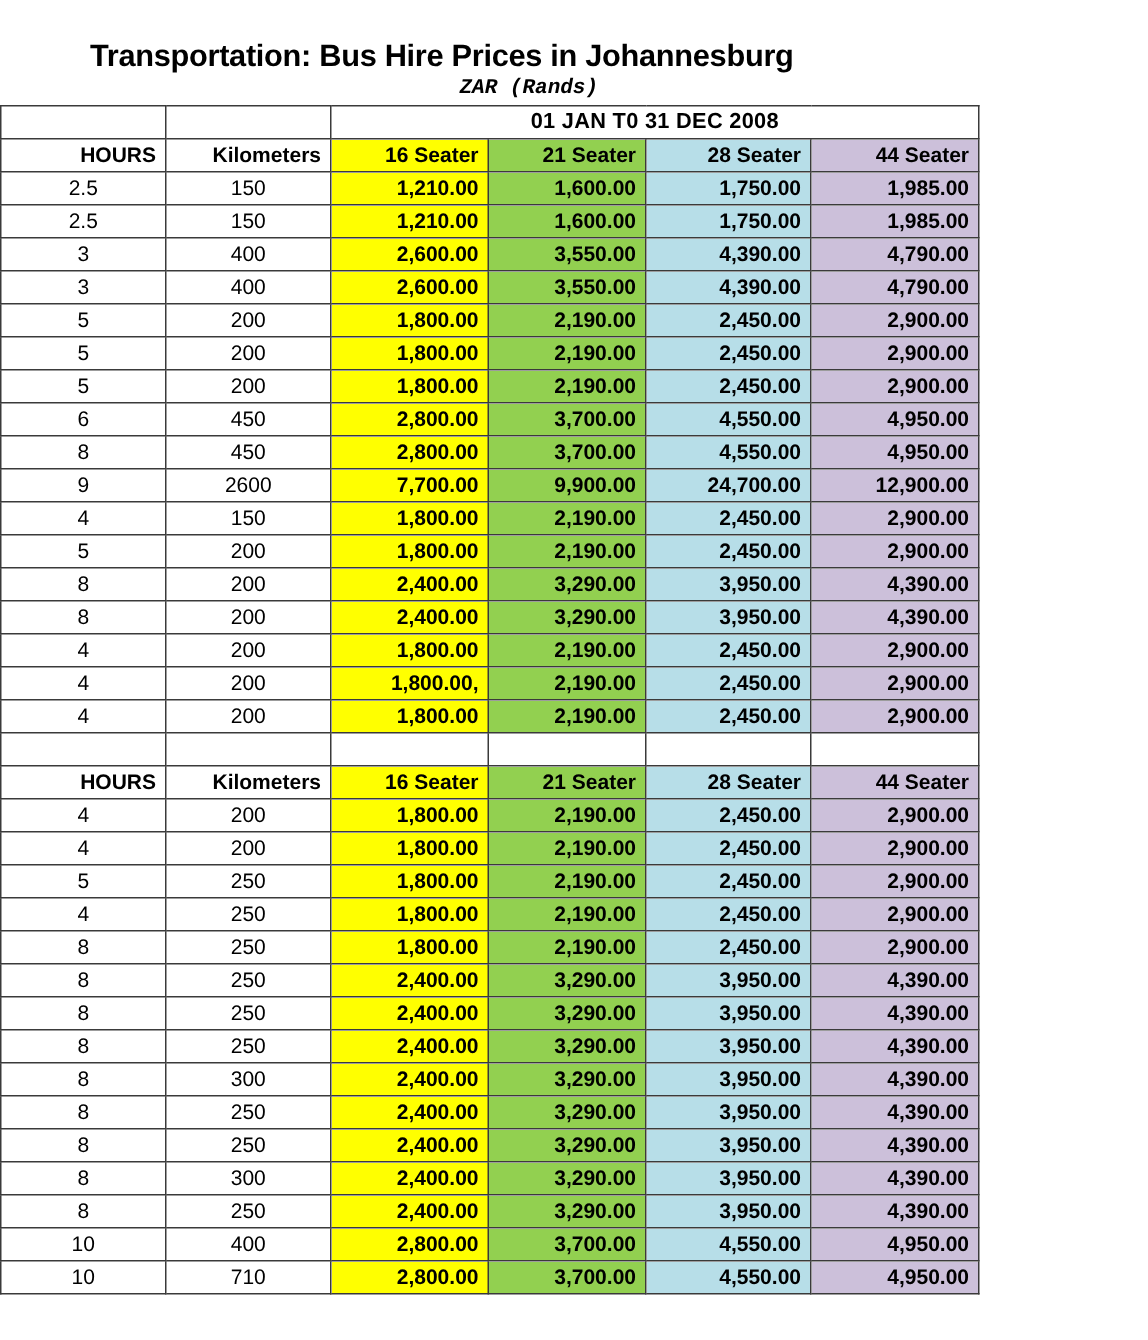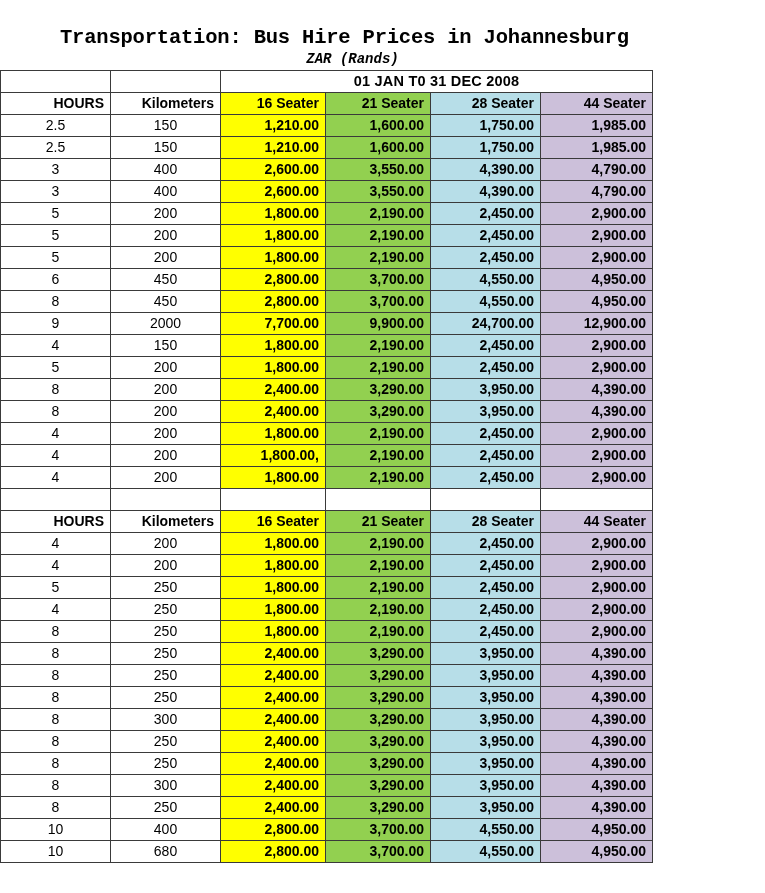--- a/index.html
+++ b/index.html
@@ -23,21 +23,20 @@
     padding: 0;
   }
   #doc-title {
     margin: 0;
     padding: 26px 0 0 60px;
     font-size: 20.5px;
     font-weight: bold;
     letter-spacing: -0.2px;
     line-height: 1.16;
     white-space: nowrap;
-    font-family: Liberation Mono, monospace;
   }
   #currency-note {
     margin: 0;
     padding: 1px 60px 3px 0;
     text-align: center;
     font-size: 14px;
     font-weight: bold;
     font-style: italic;
     line-height: 1.15;
     font-family: Liberation Mono, monospace;
@@ -199,21 +198,21 @@
         <tr>
           <td class="plain">8</td>
           <td class="plain">450</td>
           <td class="money tint-s16">2,800.00</td>
           <td class="money tint-s21">3,700.00</td>
           <td class="money tint-s28">4,550.00</td>
           <td class="money tint-s44">4,950.00</td>
         </tr>
         <tr>
           <td class="plain">9</td>
-          <td class="plain">2000</td>
+          <td class="plain">2600</td>
           <td class="money tint-s16">7,700.00</td>
           <td class="money tint-s21">9,900.00</td>
           <td class="money tint-s28">24,700.00</td>
           <td class="money tint-s44">12,900.00</td>
         </tr>
         <tr>
           <td class="plain">4</td>
           <td class="plain">150</td>
           <td class="money tint-s16">1,800.00</td>
           <td class="money tint-s21">2,190.00</td>
@@ -391,21 +390,21 @@
         <tr>
           <td class="plain">10</td>
           <td class="plain">400</td>
           <td class="money tint-s16">2,800.00</td>
           <td class="money tint-s21">3,700.00</td>
           <td class="money tint-s28">4,550.00</td>
           <td class="money tint-s44">4,950.00</td>
         </tr>
         <tr>
           <td class="plain">10</td>
-          <td class="plain">680</td>
+          <td class="plain">710</td>
           <td class="money tint-s16">2,800.00</td>
           <td class="money tint-s21">3,700.00</td>
           <td class="money tint-s28">4,550.00</td>
           <td class="money tint-s44">4,950.00</td>
         </tr>
       </tbody>
   </table>
 
 </div>
 

